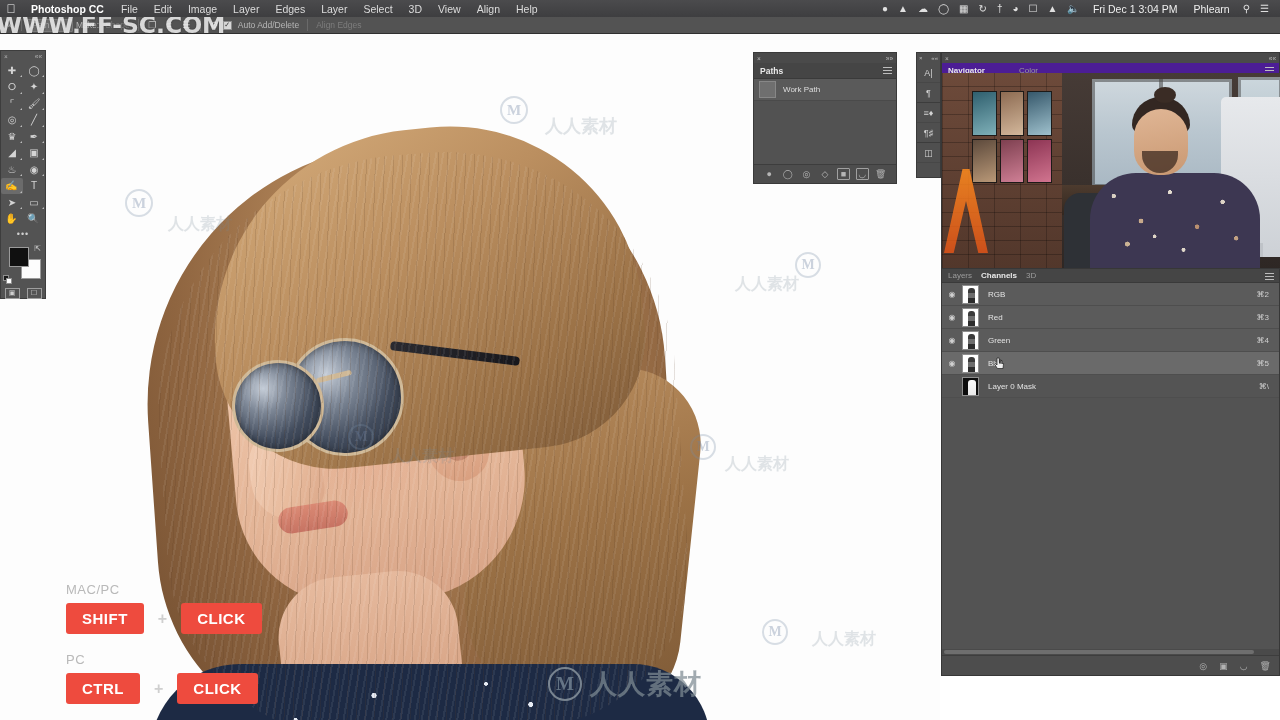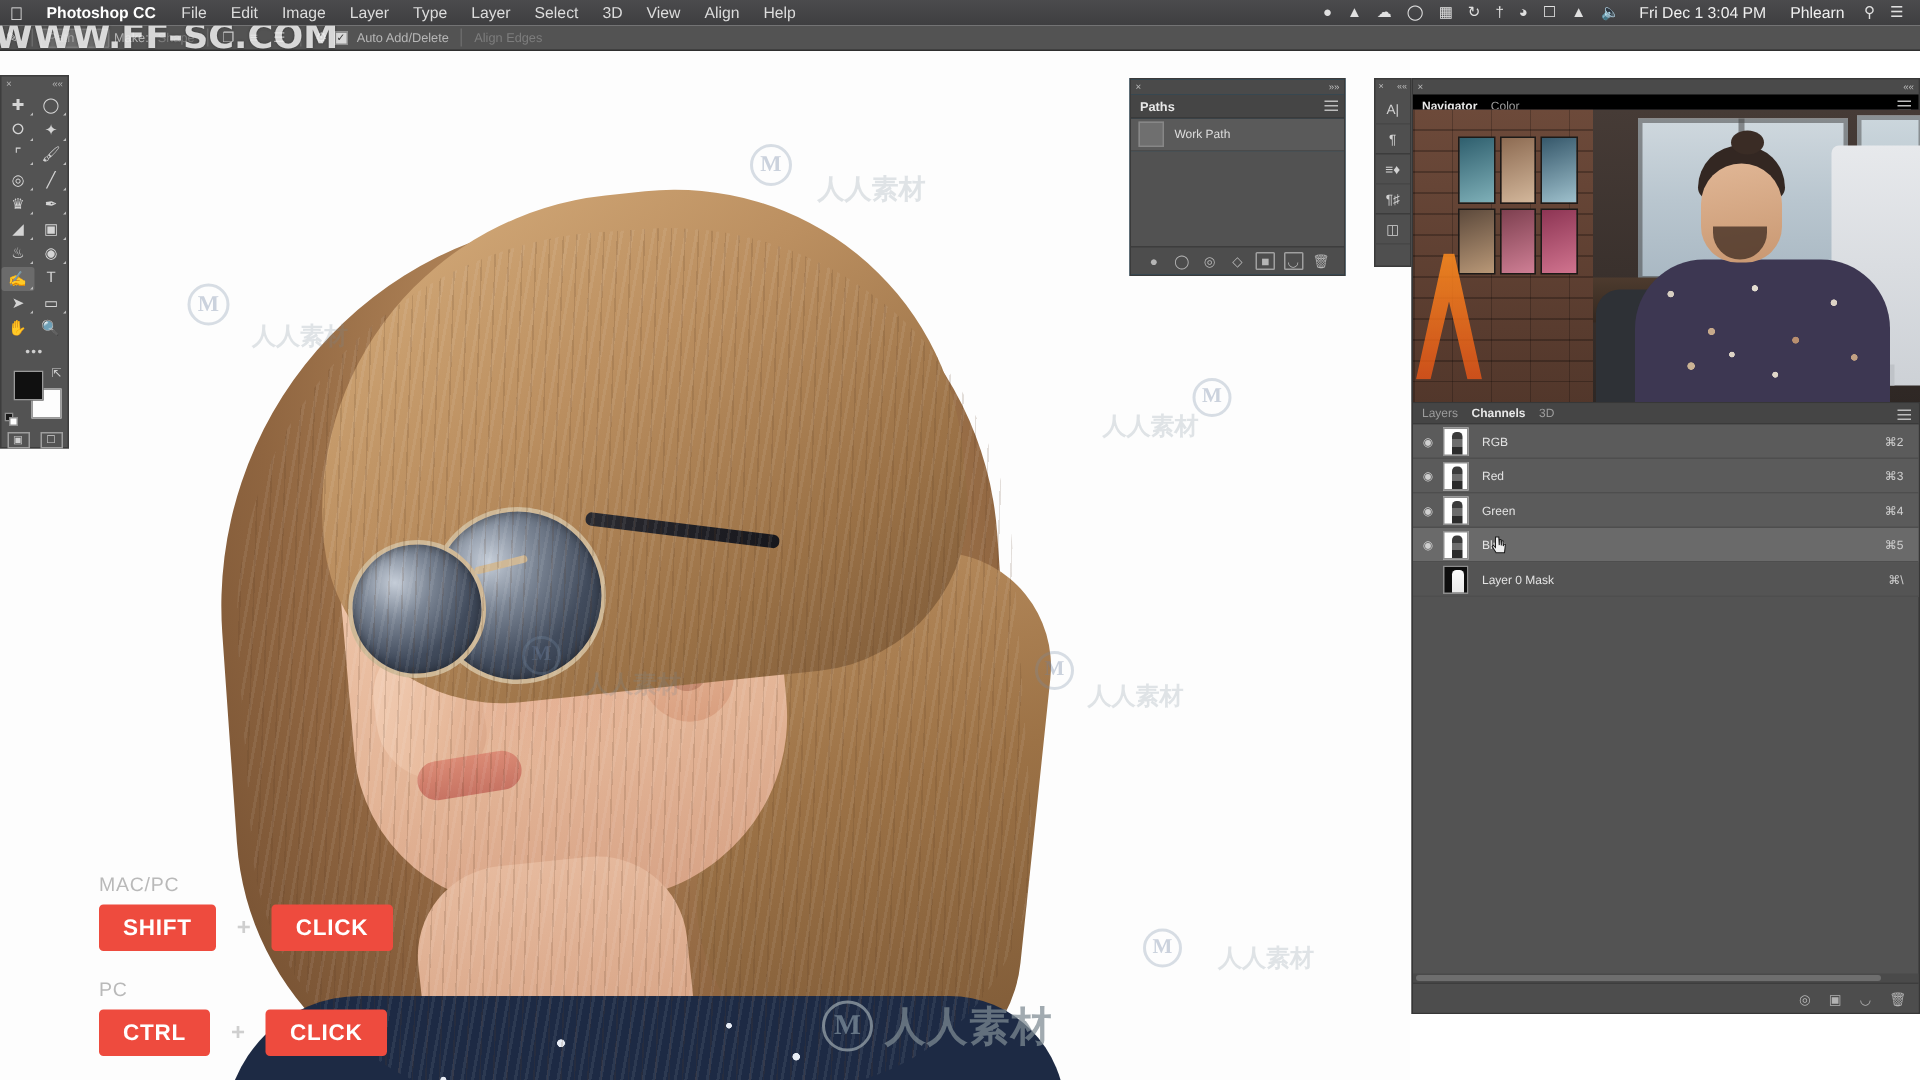--- a/index.html
+++ b/index.html
@@ -254,21 +254,21 @@
   .sw-swap { position:absolute; right:4px; top:1px; color:#cfcfcf; font-size:8px; }
   .sw-def { position:absolute; left:2px; bottom:1px; width:9px; height:9px; }
   .sw-def .b { position:absolute; left:0; top:0; width:6px; height:6px; background:#1a1a1a; border:1px solid #8f8f8f;}
   .sw-def .w { position:absolute; left:3px; top:3px; width:6px; height:6px; background:#fff; border:1px solid #8f8f8f;}
   .tools-bottom { display:flex; justify-content:space-around; align-items:center; height:16px; }
   .tb-btn { width:15px; height:11px; border:1px solid #9e9e9e; display:flex; align-items:center; justify-content:center; color:#d0d0d0; font-size:7px; }
 
   
   .paths {
     position:absolute; left:753px; top:52px; width:144px; height:132px;
-    background:#0c4a6e; border:1px solid #3a3a3a; z-index:30;
+    background:#d946ef; border:1px solid #3a3a3a; z-index:30;
   }
   .pnl-closebar { height:10px; display:flex; align-items:center; justify-content:space-between; padding:0 3px; color:#bdbdbd; font-size:6.5px; background:#4a4a4a;}
   .pnl-tabs {
     height:16px; background:#454545; display:flex; align-items:center; padding-left:6px;
     border-bottom:1px solid #3a3a3a; position:relative;
   }
   .pnl-tab { font-size:8.5px; color:#9a9a9a; padding:0 6px 0 0; }
   .pnl-tab.active { color:#e8e8e8; font-weight:bold; }
   .pnl-menu { position:absolute; right:4px; top:4px; width:9px; height:7px; display:flex; flex-direction:column; justify-content:space-between;}
   .pnl-menu i { display:block; height:1px; background:#bdbdbd; }
@@ -295,21 +295,21 @@
   .ds-head { height:10px; display:flex; align-items:center; justify-content:space-between; padding:0 2px; color:#bdbdbd; font-size:6px;}
   .ds-ico { height:20px; display:flex; align-items:center; justify-content:center; color:#d2d2d2; font-size:9px; border-bottom:1px solid #474747; }
   .ds-ico.grp-end { border-bottom:1px solid #3c3c3c; }
 
   
   .navpanel {
     position:absolute; left:941px; top:52px; width:339px; height:216px;
     background:#454545; border:1px solid #373737; z-index:30;
   }
   .nav-closebar { height:10px; background:#4a4a4a; display:flex; align-items:center; justify-content:space-between; padding:0 3px; color:#bdbdbd; font-size:6.5px;}
-  .nav-tabs { height:14px; background:#000000; display:flex; align-items:center; padding-left:6px; position:relative; }
+  .nav-tabs { height:14px; background:#4c1d95; display:flex; align-items:center; padding-left:6px; position:relative;gap:25px; }
   .video {
     position:absolute; left:0; top:20px; width:339px; height:196px; overflow:hidden;
     background:#2b2b33;
   }
   .v-wall { position:absolute; inset:0; background: linear-gradient(180deg,#463b36 0%,#3a312d 55%,#2e2724 100%); }
   .v-brick {
     position:absolute; left:0; top:0; width:120px; height:196px;
     background:
       repeating-linear-gradient(0deg, rgba(0,0,0,.25) 0 1px, transparent 1px 14px),
       repeating-linear-gradient(90deg, rgba(0,0,0,.22) 0 1px, transparent 1px 26px),
@@ -445,21 +445,21 @@
 
 <div id="app">
 
   <div class="menubar">
     <div class="apple-logo"></div>
     <div class="mb-app">Photoshop CC</div>
     <div class="mb-item">File</div>
     <div class="mb-item">Edit</div>
     <div class="mb-item">Image</div>
     <div class="mb-item">Layer</div>
-    <div class="mb-item">Type</div>
+    <div class="mb-item">Edges</div>
     <div class="mb-item">Layer</div>
     <div class="mb-item">Select</div>
     <div class="mb-item">3D</div>
     <div class="mb-item">View</div>
     <div class="mb-item">Align</div>
     <div class="mb-item">Help</div>
 
     <div class="mb-right">
       <span class="mb-ico">●</span>
       <span class="mb-ico">▲</span>

